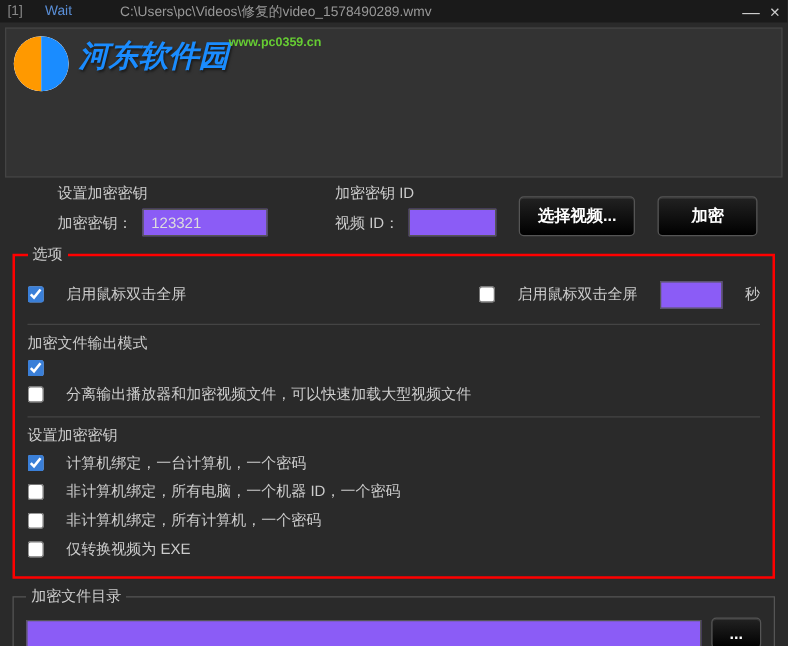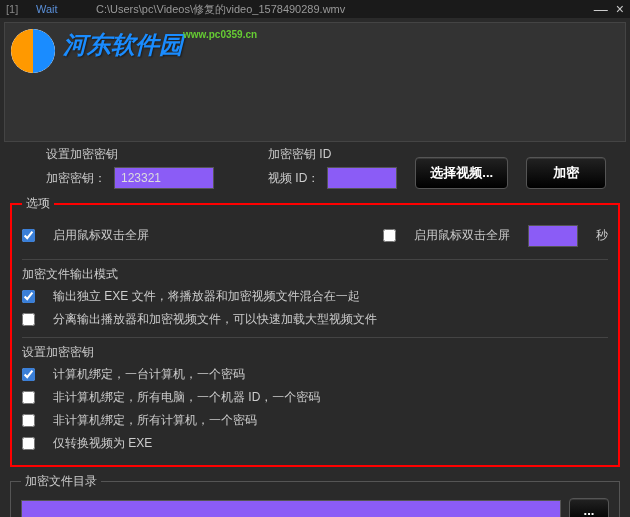--- a/index.html
+++ b/index.html
@@ -182,21 +182,20 @@
           <span>启用鼠标双击全屏</span>
         </label>
         <input class="input" style="width: 50px;">
         <span>秒</span>
       </div>
     </div>
 
     <div class="sub-title">加密文件输出模式</div>
     <label class="chk-row">
       <input type="checkbox" checked="" style="">
-      <span>输出独立 EXE 文件，将播放器和加密视频文件混合在一起</span>
     </label>
     <label class="chk-row">
       <input type="checkbox" style="">
       <span>分离输出播放器和加密视频文件，可以快速加载大型视频文件</span>
     </label>
 
     <div class="sub-title">设置加密密钥</div>
     <label class="chk-row">
       <input type="checkbox" checked="" style="">
       <span>计算机绑定，一台计算机，一个密码</span>

